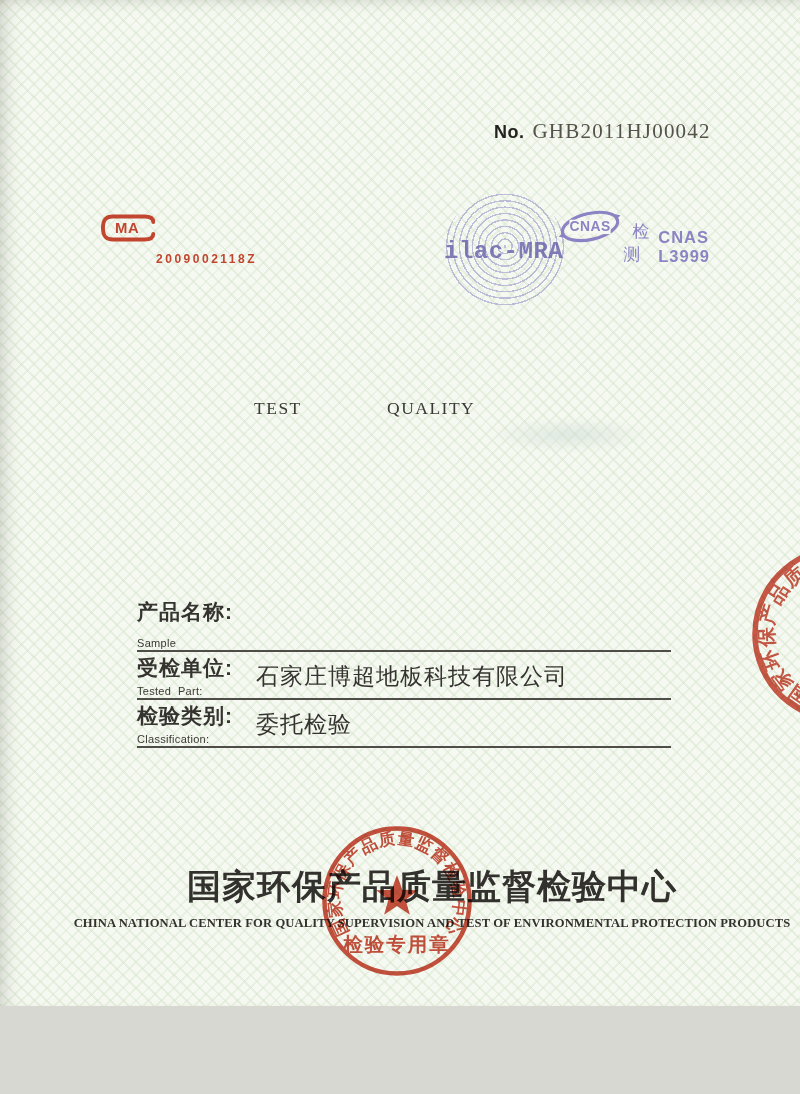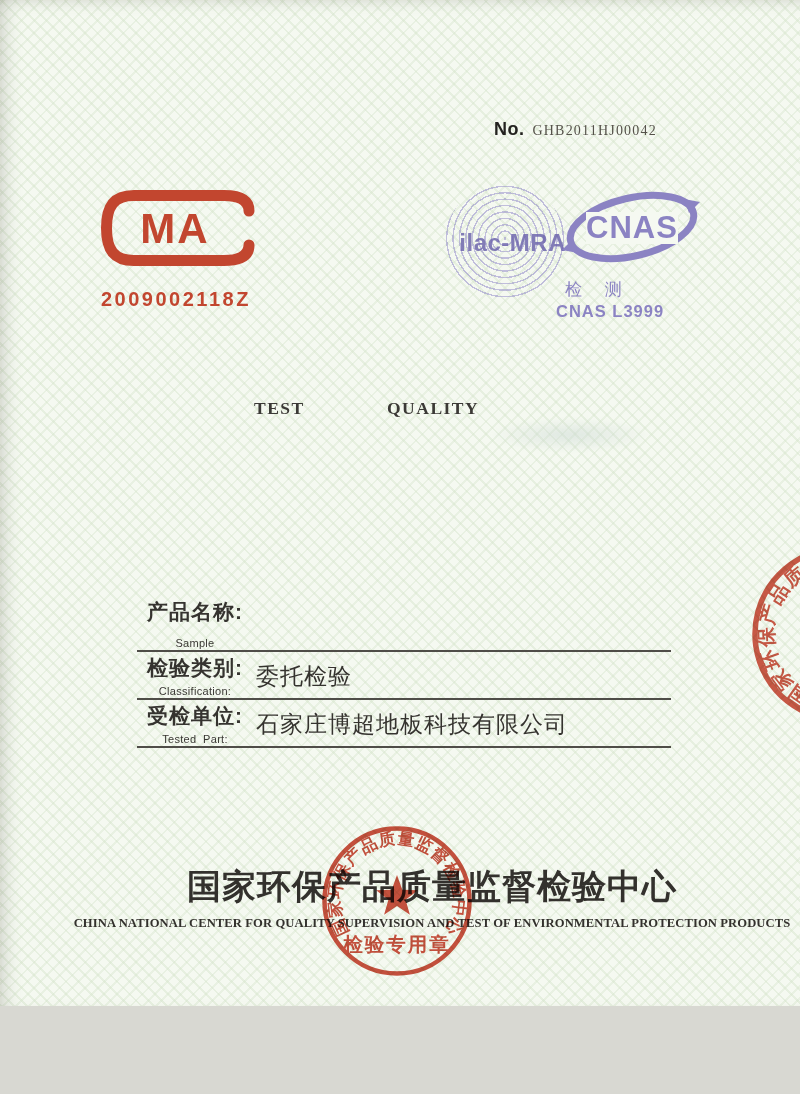--- a/index.html
+++ b/index.html
@@ -13,43 +13,43 @@
                 inset 0 12px 16px -12px rgba(95,95,82,.22),
                 inset -10px 0 14px -12px rgba(95,95,82,.18);
     font-family:"Liberation Sans","DejaVu Sans",sans-serif;
     color:#3a3834;
     padding-left:32px;
   }
   .abs{position:absolute;}
   
   .report-no{left:494px;top:119px;display:flex;align-items:baseline;gap:8px;}
   .report-no .no-label{font-weight:bold;font-size:18px;color:#23221f;letter-spacing:.5px;}
-  .report-no .no-value{font-family:"Liberation Serif","DejaVu Serif",serif;font-size:14px;letter-spacing:1.2px;color:#55524a;}
+  .report-no .no-value{font-family:"Liberation Serif","DejaVu Serif",serif;font-size:21px;letter-spacing:1.2px;color:#55524a;}
   
-  .logo-block{display:flex;flex-direction:column;align-items:flex-start;}
+  .logo-block{display:flex;flex-direction:row;align-items:flex-end;}
   .cma{left:101px;top:190px;width:156px;}
-  .cma-number{margin-top:22px;color:#c2462f;font-weight:bold;font-size:20px;letter-spacing:2.5px;}
+  .cma-number{margin-top:22px;color:#c2462f;font-weight:bold;font-size:12px;letter-spacing:2.5px;}
   .cal{left:280px;top:181px;width:152px;}
   .cal-caption{margin-top:4px;color:#c2462f;font-weight:600;font-size:13.5px;letter-spacing:.5px;}
-  .ilac{left:444px;top:184px;width:122px;height:118px;border-radius:50%;
+  .ilac{left:444px;top:192px;width:122px;height:118px;border-radius:50%;
     background:
       repeating-radial-gradient(circle at 50% 46%, rgba(149,141,202,.55) 0 1.4px, rgba(149,141,202,0) 1.4px 6.4px);
-    display:flex;align-items:center;justify-content:flex-end;}
+    display:flex;align-items:center;justify-content:flex-start;font-family:Liberation Mono, monospace;}
   .ilac-text{color:#6f67ae;font-weight:bold;font-size:24px;letter-spacing:.5px;opacity:.85;}
   .cnas{left:556px;top:186px;width:154px;}
   .cnas-caption1{color:#8b83c3;font-size:17px;font-weight:400;letter-spacing:9px;margin-top:12px;text-indent:9px;}
   .cnas-caption2{color:#8b83c3;font-size:16.5px;font-weight:bold;letter-spacing:1px;margin-top:1px;}
   
   .title-zh{left:158px;top:318px;font-size:57px;font-weight:900;color:#3b3936;letter-spacing:66px;white-space:nowrap;}
-  .title-en{top:398px;font-family:"Liberation Serif","DejaVu Serif",serif;font-weight:bold;font-size:17.5px;color:#3b3936;letter-spacing:1.5px;}
+  .title-en{top:398px;font-family:"Liberation Serif","DejaVu Serif",serif;font-weight:normal;font-size:17.5px;color:#3b3936;letter-spacing:1.5px;}
   .title-test{left:254px;}
   .title-report{left:387px;}
   
   .form{left:137px;top:596px;width:534px;}
-  .form-row{display:flex;border-bottom:2.5px solid #4f4d48;text-align:center;}
+  .form-row{display:flex;border-bottom:2.5px solid #4f4d48;}
   .form-row.r1{height:54px;}
   .form-row.r2{height:46px;}
   .form-row.r3{height:46px;}
   .label-box{width:116px;display:flex;flex-direction:column;justify-content:space-between;padding:2px 0 1px 0;}
   .label-zh{font-size:21px;font-weight:600;color:#35332f;letter-spacing:1px;white-space:nowrap;}
   .label-en{font-size:11px;color:#3a3834;letter-spacing:.3px;white-space:pre;}
   .value{margin-left:3px;align-self:flex-start;padding-top:9px;font-size:23px;font-weight:500;color:#35332f;letter-spacing:1px;white-space:nowrap;}
   
   .footer-zh{top:864px;width:800px;text-align:center;font-size:34px;font-weight:700;color:#33312d;letter-spacing:1px;}
   .footer-en{top:916px;width:800px;text-align:center;font-family:"Liberation Serif","DejaVu Serif",serif;font-size:12.6px;font-weight:bold;color:#33312d;letter-spacing:.1px;white-space:nowrap;}
@@ -100,33 +100,33 @@
   <div class="abs title-en title-test">TEST</div>
   <div class="abs title-en title-report">QUALITY</div>
 
   <div class="abs form">
     <div class="form-row r1">
       <div class="label-box">
         <span class="label-zh">产品名称:</span>
         <span class="label-en">Sample</span>
       </div>
     </div>
+    <div class="form-row r2">
+      <div class="label-box">
+        <span class="label-zh">受检单位:</span>
+        <span class="label-en">Tested  Part:</span>
+      </div>
+      <div class="value">石家庄博超地板科技有限公司</div>
+    </div>
     <div class="form-row r3">
       <div class="label-box">
         <span class="label-zh">检验类别:</span>
         <span class="label-en">Classification:</span>
       </div>
       <div class="value">委托检验</div>
-    </div>
-    <div class="form-row r2">
-      <div class="label-box">
-        <span class="label-zh">受检单位:</span>
-        <span class="label-en">Tested  Part:</span>
-      </div>
-      <div class="value">石家庄博超地板科技有限公司</div>
     </div>
   </div>
 
   <div class="abs footer-zh">国家环保产品质量监督检验中心</div>
   <div class="abs footer-en">CHINA NATIONAL CENTER FOR QUALITY SUPERVISION AND TEST OF ENVIRONMENTAL PROTECTION PRODUCTS</div>
 
   <svg class="abs stamp-main" viewBox="0 0 176 176">
     <defs>
       <path id="ringMain" d="M 44.3 124.7 A 57 57 0 1 1 131.7 124.7" fill="none"></path>
     </defs>

